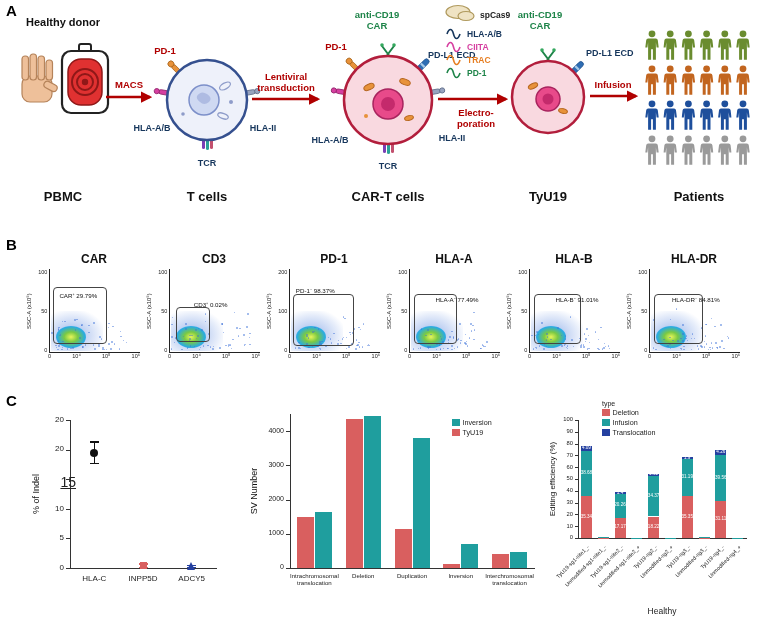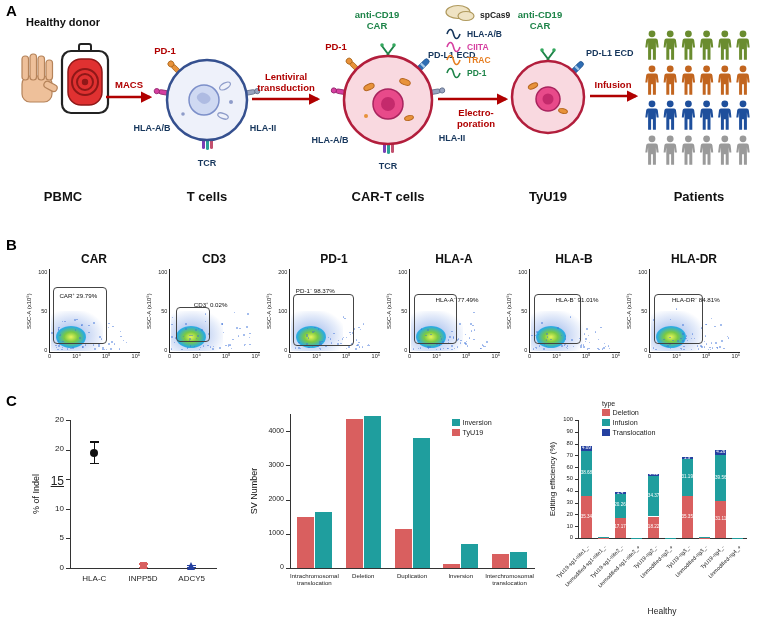--- a/index.html
+++ b/index.html
@@ -742,21 +742,21 @@
 
   <div id="indel-chart" class="chart" style="left:24px;top:410px;width:212px;height:206px">
       <div class="cplot" style="left: 46px; top: 10px; width: 146px; height: 148px;"></div>
       <div class="ylab-v" style="left: 12px; top: 84px;">% of Indel</div>
       <div class="ytl" style="left: 20px; top: 152.8px; width: 20px; font-size: 8px;">0</div>
       <div class="ytm" style="left: 42px; top: 158px; width: 4px;"></div>
       <div class="ytl" style="left: 20px; top: 123.2px; width: 20px; font-size: 8px;">5</div>
       <div class="ytm" style="left: 42px; top: 128.4px; width: 4px;"></div>
       <div class="ytl" style="left: 20px; top: 93.6px; width: 20px; font-size: 8px;">10</div>
       <div class="ytm" style="left: 42px; top: 98.8px; width: 4px;"></div>
-      <div class="ytl" style="left: 20px; top: 64px; width: 20px; font-size: 12px; text-decoration: underline;">15</div>
+      <div class="ytl" style="left: 32px; top: 64px; width: 20px; font-size: 14px; text-decoration: underline;">15</div>
       <div class="ytm" style="left: 42px; top: 69.2px; width: 4px;"></div>
       <div class="ytl" style="left: 20px; top: 34.4px; width: 20px; font-size: 8px;">20</div>
       <div class="ytm" style="left: 42px; top: 39.6px; width: 4px;"></div>
       <div class="ytl" style="left: 20px; top: 4.8px; width: 20px; font-size: 8px;">20</div>
       <div class="ytm" style="left: 42px; top: 10px; width: 4px;"></div>
       <div class="err" style="left: 69.7333px; top: 31.904px; width: 1.2px; height: 21.312px; background: rgb(17, 17, 17);"></div>
       <div class="err" style="left: 65.8333px; top: 31.404px; width: 9px; height: 1.2px; background: rgb(17, 17, 17);"></div>
       <div class="err" style="left: 65.8333px; top: 52.716px; width: 9px; height: 1.2px; background: rgb(17, 17, 17);"></div>
       <div class="mk-circle" style="left: 66.3333px; top: 38.56px; background: rgb(17, 17, 17);"></div>
       <div class="xlab" style="left: 38.3333px; top: 164px; width: 64px; font-size: 8px;">HLA-C</div>

